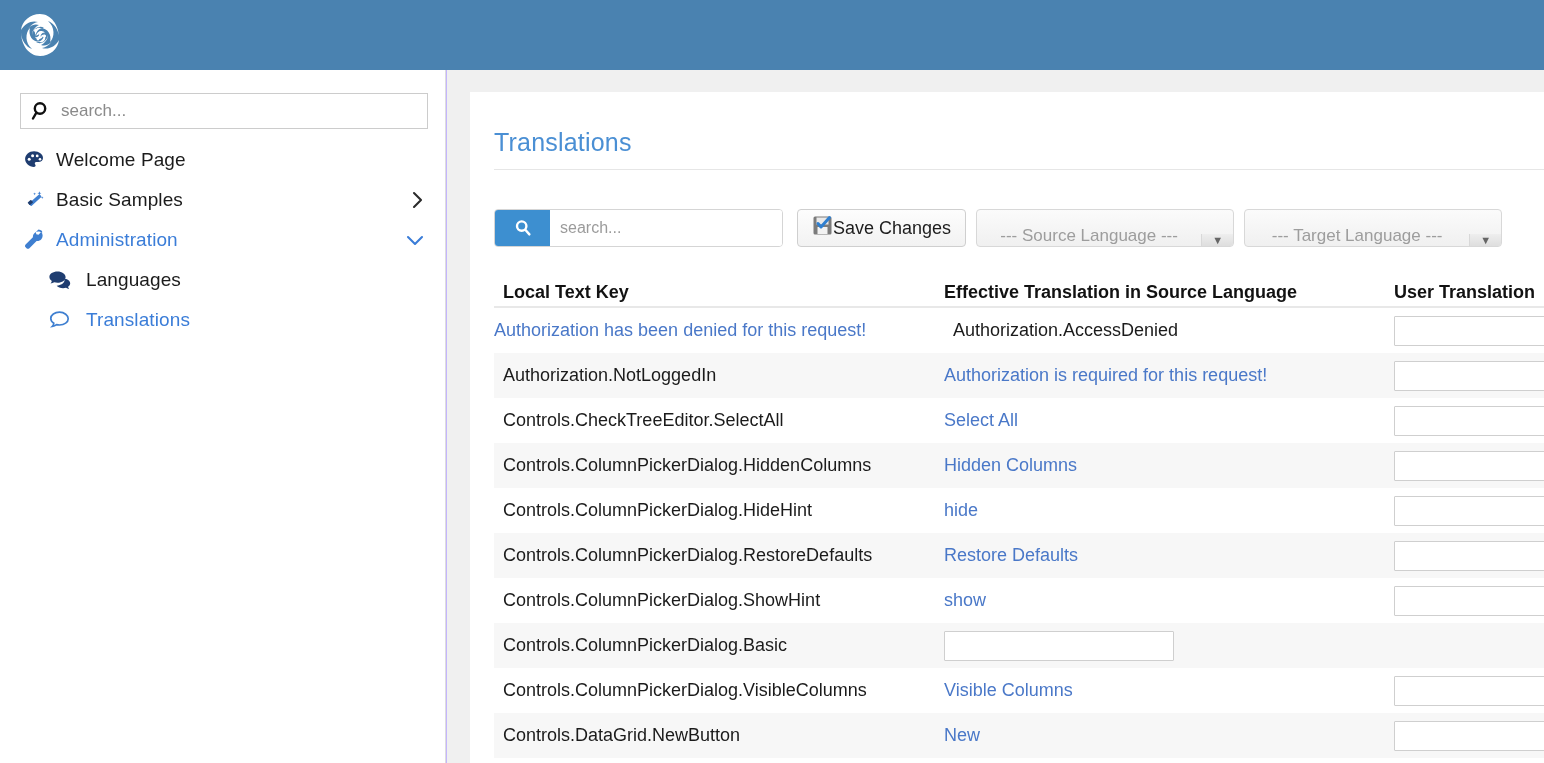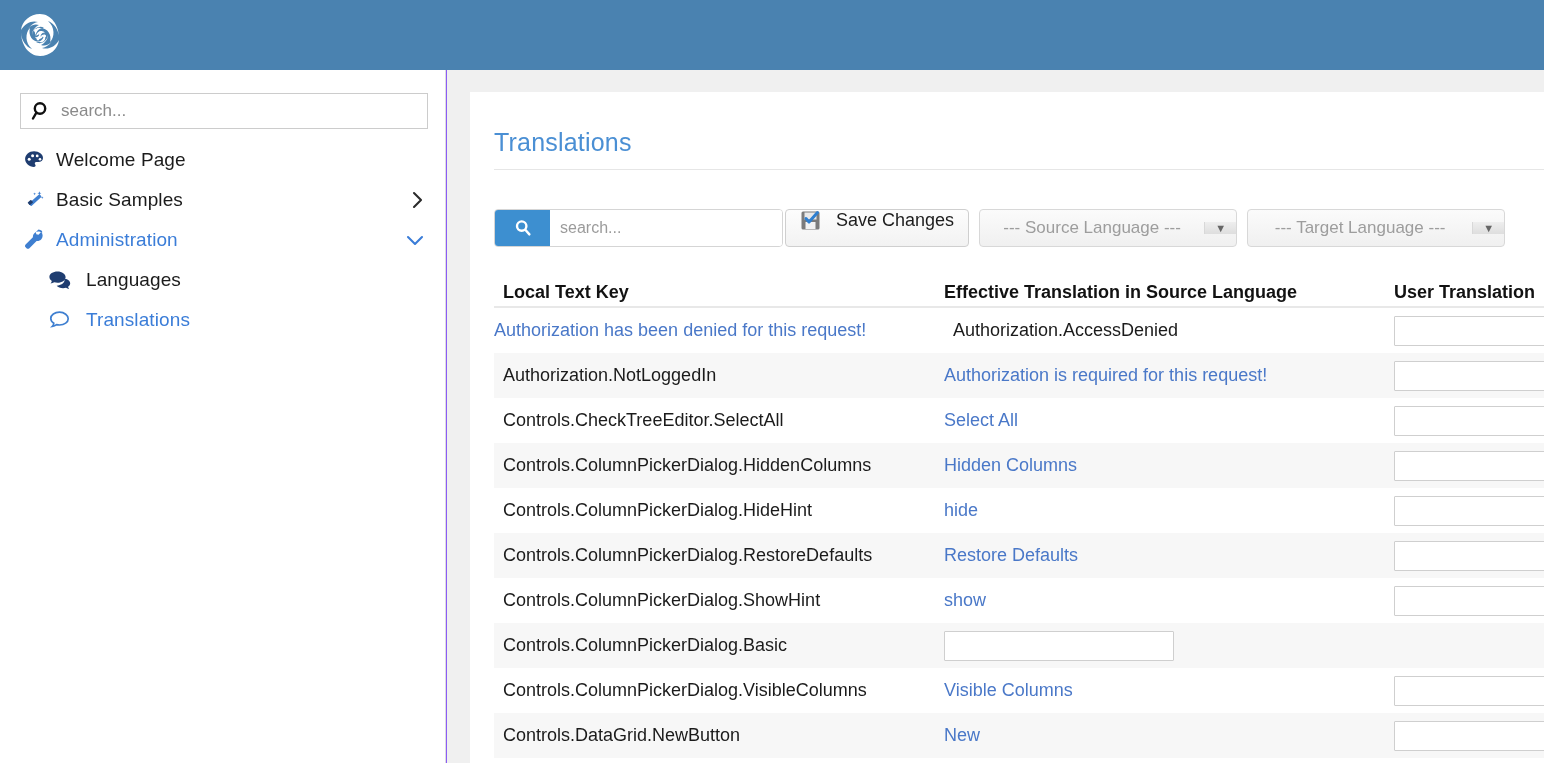--- a/index.html
+++ b/index.html
@@ -11,21 +11,21 @@
     background: #ffffff;
     font-family: "Liberation Sans", sans-serif;
     -webkit-font-smoothing: antialiased;
   }
 
   #app {
     position: relative;
     width: 1544px;
     height: 763px;
     overflow: hidden;
-    background: #8b5cf6;
+    background: #c4b5fd;
   }
 
   
   .topbar {
     position: absolute;
     left: 0; top: 0;
     width: 1544px; height: 70px;
     background: #4a82b0;
   }
   .logo {
@@ -177,44 +177,44 @@
     border: none;
     outline: none;
     padding: 0 10px;
     font-family: "Liberation Sans", sans-serif;
     font-size: 16px;
     color: #333;
   }
   .tb-search input::placeholder { color: #9b9b9b; opacity: 1; }
 
   .btn-save {
-    margin-left: 2px;
+    margin-left: 14px;
     height: 38px;
     display: flex;
-    align-items: flex-start;
-    gap: 15px;
+    align-items: center;
+    gap: 0;
     padding: 0 14px;
     border: 1px solid #cfcfcf;
     border-radius: 4px;
     background: linear-gradient(to bottom, #fdfdfd 0%, #f2f2f2 100%);
     cursor: pointer;
     font-size: 18px;
     color: #1d1d1d;
     white-space: nowrap;
   }
 
   .ddl {
     margin-left: 10px;
     height: 38px;
     width: 258px;
     border: 1px solid #d8d8d8;
     border-radius: 4px;
     background: linear-gradient(to bottom, #fbfbfb 0%, #f0f0f0 100%);
     display: flex;
-    align-items: center;
+    align-items: flex-end;
     cursor: pointer;
     overflow: hidden;
   }
   .ddl .ddl-text {
     flex: 1 1 auto;
     display: flex;
     align-items: center;
     justify-content: center;
     font-size: 17px;
     color: #9d9d9d;

